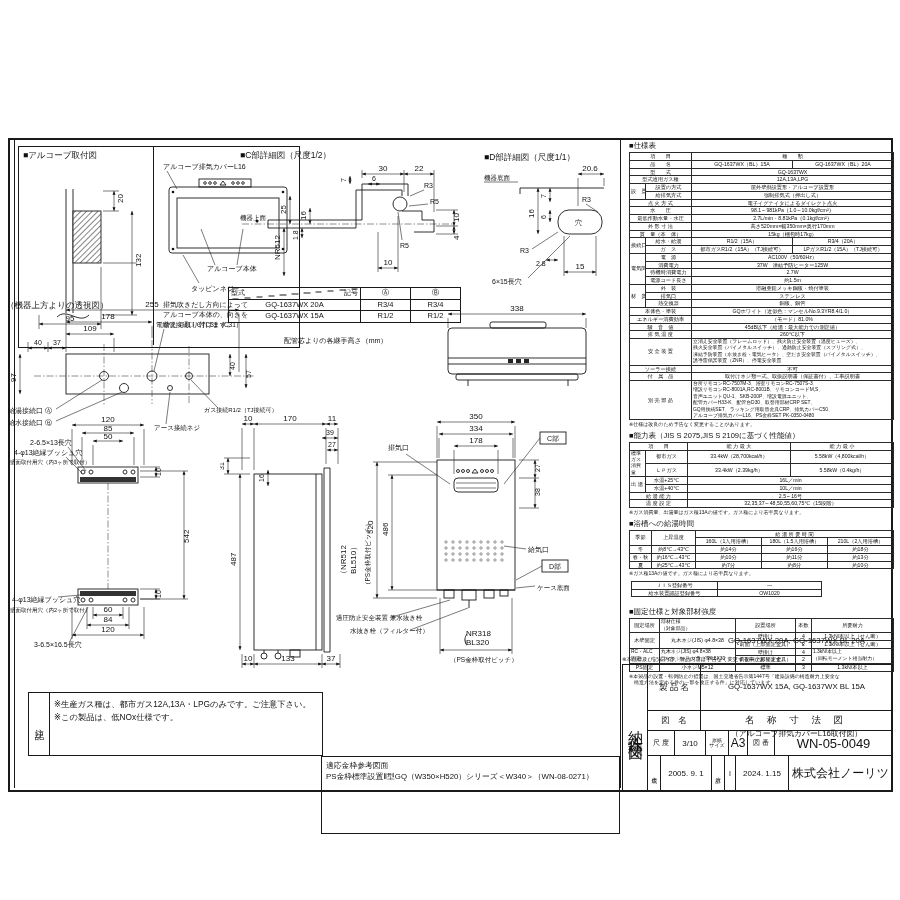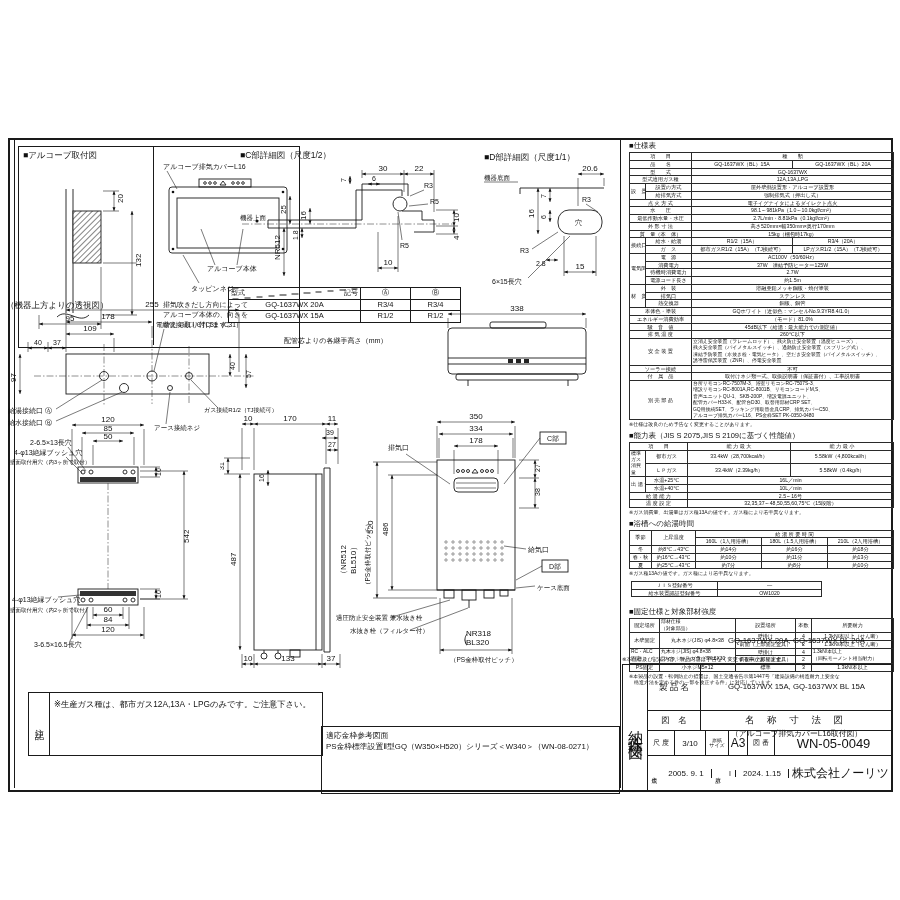--- a/index.html
+++ b/index.html
@@ -29,21 +29,21 @@
   table.mt{border-collapse:collapse;table-layout:fixed;width:100%;}
   table.mt td{border:1px solid #1a1a1a;font-size:7.5px;padding:0 2px;text-align:center;white-space:nowrap;overflow:hidden;line-height:1.4;}
   .diag{position:relative;background:linear-gradient(to right bottom,transparent 48.8%,#1a1a1a 48.8%,#1a1a1a 51.2%,transparent 51.2%);}
   .diag .tl{position:absolute;left:2px;top:0;font-size:7px;}
   .diag .br{position:absolute;right:2px;top:0;font-size:7px;}
   
   .tb-grid{display:flex;height:100%;}
   .tb-vert{width:24px;border-right:1.5px solid #1a1a1a;display:flex;align-items:center;justify-content:center;font-size:15px;writing-mode:vertical-rl;letter-spacing:4px;}
   .tb-rows{flex:1;display:flex;flex-direction:column;}
   .tb-row{display:flex;border-bottom:1.5px solid #1a1a1a;}
-  .tb-row:last-child{border-bottom:none;align-items:center;}
+  .tb-row:last-child{border-bottom:none;}
   .tb-cell{border-right:1.5px solid #1a1a1a;display:flex;align-items:center;justify-content:center;text-align:center;}
   .tb-cell:last-child{border-right:none;gap:36px;}
   .vtxt{writing-mode:vertical-rl;font-size:5.5px;line-height:1;}
   
   .nlabel{writing-mode:vertical-rl;font-size:9px;letter-spacing:3px;display:flex;align-items:center;justify-content:center;border-right:1.5px solid #1a1a1a;width:20px;}
 </style>
 </head>
 <body>
 
 <div id="canvas">
@@ -793,23 +793,24 @@
           <div class="tb-cell" style="flex:1;font-size:12px;font-weight:normal">株式会社ノーリツ</div>
         </div>
       </div>
     </div>
   </div>
 
   <div class="abs box" style="left:28px;top:692px;width:293px;height:62px;display:flex">
     <div class="nlabel">注記</div>
     <div style="flex:1;padding:5px 4px;font-size:8.3px;line-height:1.55">
       <div>※生産ガス種は、都市ガス12A,13A・LPGのみです。ご注意下さい。</div>
+      <div>※この製品は、低NOx仕様です。</div>
     </div>
   </div>
 
-  <div class="abs box" style="left:321px;top:726px;width:299px;height:68px;padding:3px 4px;box-sizing:border-box">
+  <div class="abs box" style="left:321px;top:756px;width:299px;height:78px;padding:3px 4px;box-sizing:border-box">
     <div style="font-size:7.8px;line-height:1.45">
       <div>適応金枠参考図面</div>
       <div>PS金枠標準設置Ⅱ型GQ（W350×H520）シリーズ＜W340＞（WN-08-0271）</div>
     </div>
   </div>
 
 </div>
 
 </body></html>

